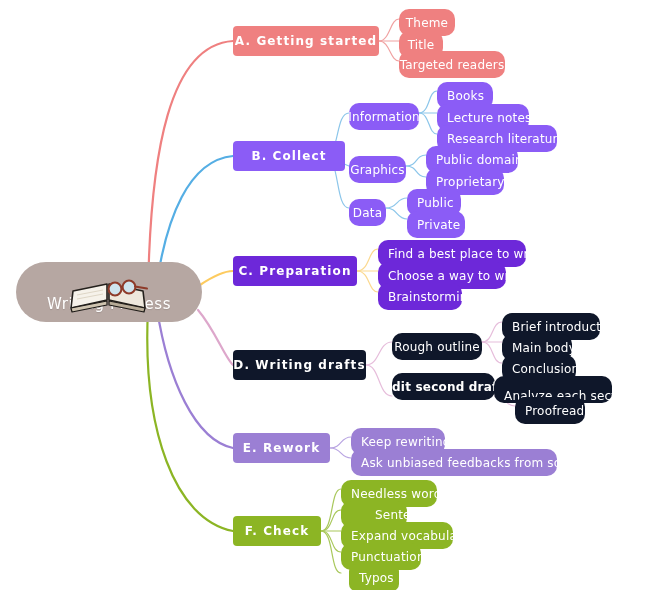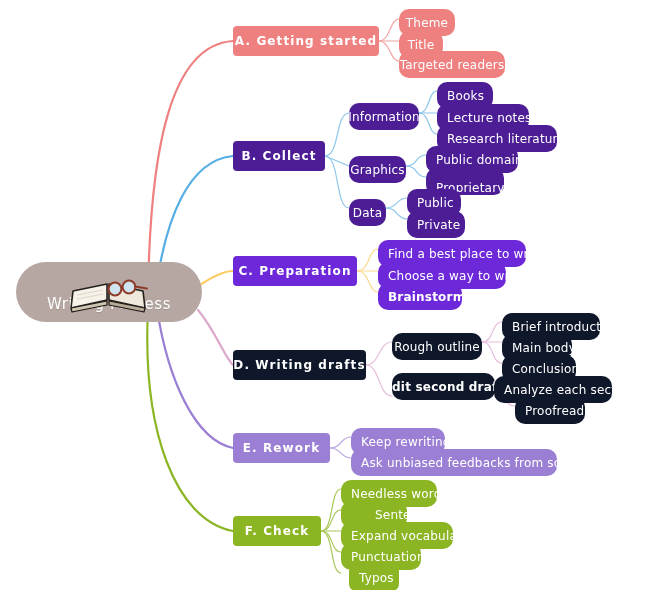--- a/index.html
+++ b/index.html
@@ -69,21 +69,21 @@
     height: 27px;
     border-radius: 10px;
     padding: 0 10px;
     letter-spacing: 0.2px;
   }
   .node.lvl2 { justify-content: center; }
   .node.lvl3 { justify-content: flex-start; }
 
   
   .c-a { background: #ef8080; }
-  .c-b { background: #4c1d95; }
+  .c-b { background: #8b5cf6; }
   .c-c { background: #6d28d9; }
   .c-d { background: #0f172a; }
   .c-e { background: #9b7fd4; }
   .c-f { background: #8cb524; }
 </style>
 </head>
 <body>
 
 <div id="canvas">
 
@@ -165,21 +165,21 @@
   <div class="node lvl2 c-a" style="left:399px; top:9px; width:56px;">
     <span>Theme</span>
   </div>
   <div class="node lvl2 c-a" style="left:399px; top:31px; width:44px;">
     <span>Title</span>
   </div>
   <div class="node lvl2 c-a" style="left:399px; top:51px; width:106px;">
     <span>Targeted readers</span>
   </div>
 
-  <div class="node lvl1 c-b" style="left:233px; top:141px; width:92px;">
+  <div class="node lvl1 c-b" style="left:233px; top:141px; width:112px;">
     <span>B. Collect</span>
   </div>
   <div class="node lvl2 c-b" style="left:349px; top:103px; width:70px;">
     <span>Information</span>
   </div>
   <div class="node lvl2 c-b" style="left:349px; top:156px; width:57px;">
     <span>Graphics</span>
   </div>
   <div class="node lvl2 c-b" style="left:349px; top:199px; width:37px;">
     <span>Data</span>
@@ -189,40 +189,40 @@
   </div>
   <div class="node lvl3 c-b" style="left:437px; top:104px; width:92px;">
     <span>Lecture notes</span>
   </div>
   <div class="node lvl3 c-b" style="left:437px; top:125px; width:120px;">
     <span>Research literature</span>
   </div>
   <div class="node lvl3 c-b" style="left:426px; top:146px; width:92px;text-align:center;">
     <span>Public domain</span>
   </div>
-  <div class="node lvl3 c-b" style="left:426px; top:168px; width:78px;align-items:flex-end;">
+  <div class="node lvl3 c-b" style="left:426px; top:168px; width:78px;">
     <span>Proprietary</span>
   </div>
   <div class="node lvl3 c-b" style="left:407px; top:189px; width:54px;">
     <span>Public</span>
   </div>
   <div class="node lvl3 c-b" style="left:407px; top:211px; width:58px;">
     <span>Private</span>
   </div>
 
   <div class="node lvl1 c-c" style="left:233px; top:256px; width:124px;">
     <span>C. Preparation</span>
   </div>
   <div class="node lvl3 c-c" style="left:378px; top:240px; width:148px;">
     <span>Find a best place to write</span>
   </div>
   <div class="node lvl3 c-c" style="left:378px; top:262px; width:128px;">
     <span>Choose a way to write</span>
   </div>
-  <div class="node lvl3 c-c" style="left:378px; top:283px; width:84px;font-weight:bold;">
+  <div class="node lvl3 c-c" style="left:378px; top:283px; width:84px;">
     <span>Brainstorming</span>
   </div>
 
   <div class="node lvl1 c-d" style="left:233px; top:350px; width:133px;">
     <span>D. Writing drafts</span>
   </div>
   <div class="node lvl2 c-d" style="left:392px; top:333px; width:90px;">
     <span>Rough  outline</span>
   </div>
   <div class="node lvl2 c-d" style="left:392px; top:373px; width:103px;font-weight:bold;">
@@ -230,21 +230,21 @@
   </div>
   <div class="node lvl3 c-d" style="left:502px; top:313px; width:98px;">
     <span>Brief introduction</span>
   </div>
   <div class="node lvl3 c-d" style="left:502px; top:334px; width:70px;">
     <span>Main body</span>
   </div>
   <div class="node lvl3 c-d" style="left:502px; top:355px; width:74px;text-align:center;">
     <span>Conclusion</span>
   </div>
-  <div class="node lvl3 c-d" style="left:494px; top:376px; width:118px;">
+  <div class="node lvl3 c-d" style="left:494px; top:376px; width:118px;align-items:flex-end;">
     <span>Analyze each section</span>
   </div>
   <div class="node lvl3 c-d" style="left:515px; top:397px; width:70px;">
     <span>Proofread</span>
   </div>
 
   <div class="node lvl1 c-e" style="left:233px; top:433px; width:97px;">
     <span>E. Rework</span>
   </div>
   <div class="node lvl3 c-e" style="left:351px; top:428px; width:94px;">

